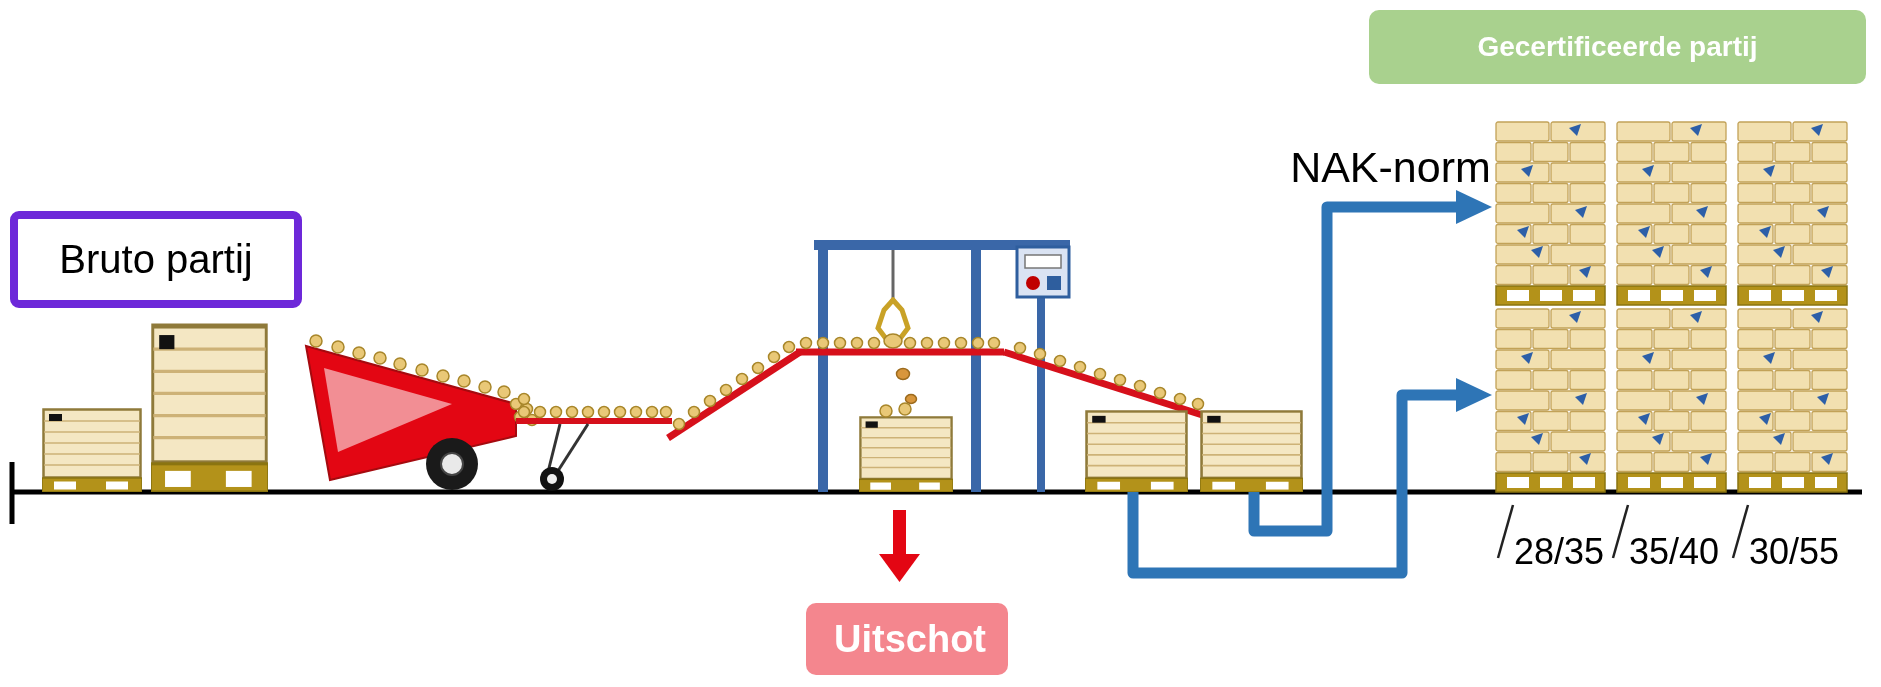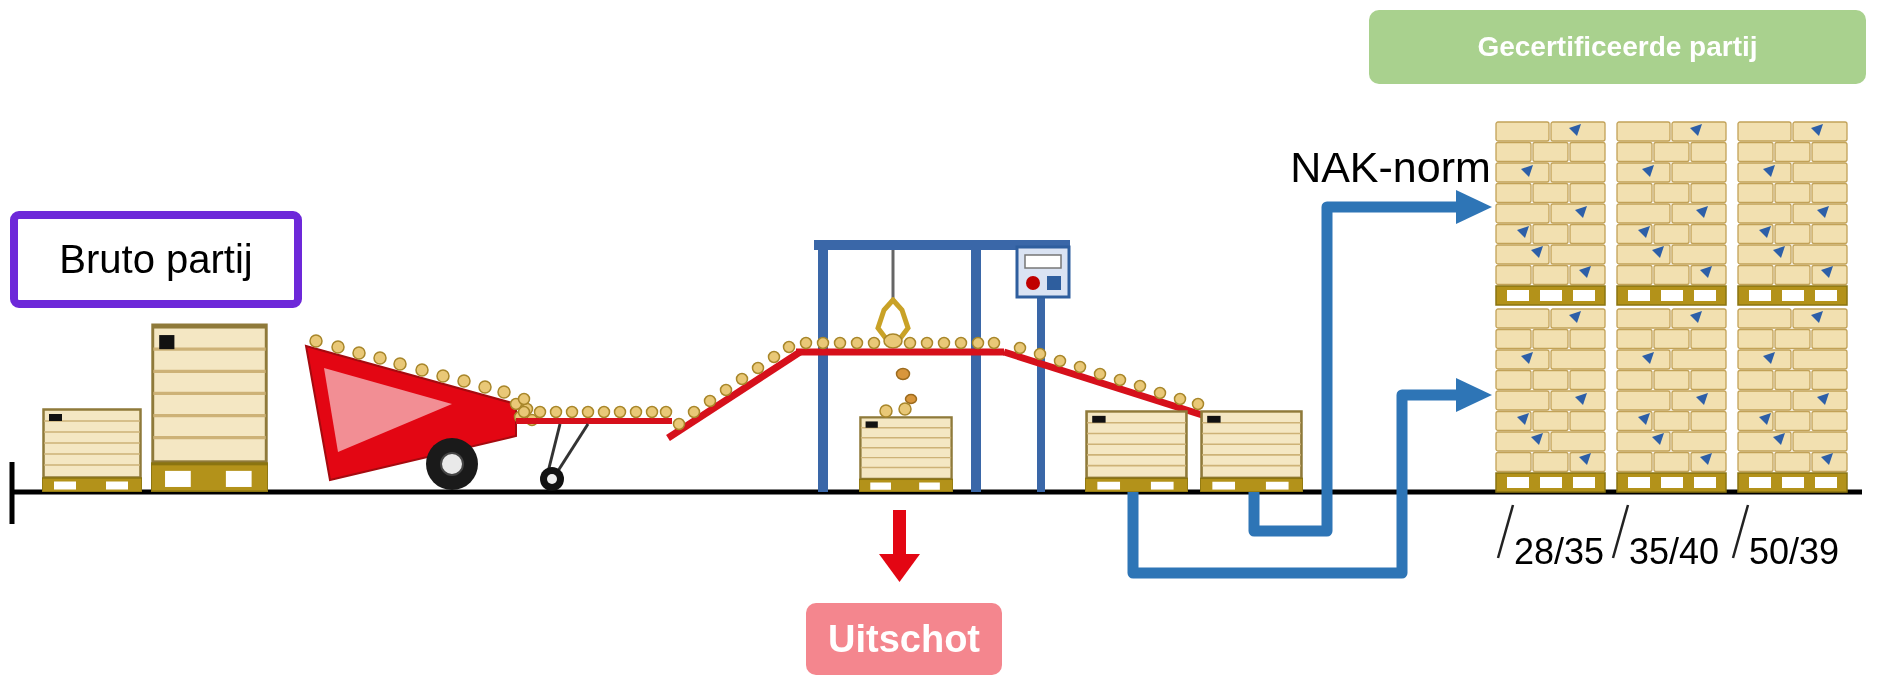--- a/index.html
+++ b/index.html
@@ -6,21 +6,21 @@
   #canvas{position:relative;width:1881px;height:687px;background:#ffffff;overflow:hidden;
           font-family:"Liberation Sans",sans-serif;}
   #scene{position:absolute;left:0;top:0;}
   .label-box{position:absolute;display:flex;align-items:center;justify-content:center;
              font-family:"Liberation Sans",sans-serif;color:#000;white-space:nowrap;}
   #bruto-box{left:10px;top:211px;width:276px;height:81px;background:#ffffff;
              border:8px solid #6d28d9;border-radius:9px;font-size:40px;font-weight:normal;}
   #gecert-box{left:1369px;top:10px;width:497px;height:74px;background:#a9d18e;
               border-radius:10px;font-size:28px;font-weight:bold;color:#ffffff;}
   #uitschot-box{left:806px;top:603px;width:196px;height:72px;background:#f4868e;
-                border-radius:10px;font-size:38px;font-weight:bold;color:#ffffff;}
+                border-radius:10px;font-size:38px;font-weight:bold;color:#ffffff;padding-left:6px;}
   #nak-label{left:1283px;top:140px;width:215px;height:54px;font-size:43px;text-align:center;}
   #bnorm-label{left:1338px;top:332px;width:160px;height:50px;font-size:43px;}
   .size-label{top:508px;width:110px;height:48px;font-size:36px;margin-top:20px;}
   #size-1{left:1504px;} #size-2{left:1619px;} #size-3{left:1739px;}
 </style>
 </head>
 <body>
 
 <div id="canvas">
 
@@ -226,15 +226,15 @@
     <line x1="1733" y1="558" x2="1748" y2="505"></line>
   </g>
 </svg>
 
 <div id="bruto-box" class="label-box">Bruto partij</div>
 <div id="gecert-box" class="label-box">Gecertificeerde partij</div>
 <div id="uitschot-box" class="label-box">Uitschot</div>
 <div id="nak-label" class="label-box">NAK-norm</div>
 <div id="size-1" class="label-box size-label">28/35</div>
 <div id="size-2" class="label-box size-label">35/40</div>
-<div id="size-3" class="label-box size-label">50/39</div>
+<div id="size-3" class="label-box size-label">30/55</div>
 
 </div>
 
 </body></html>

